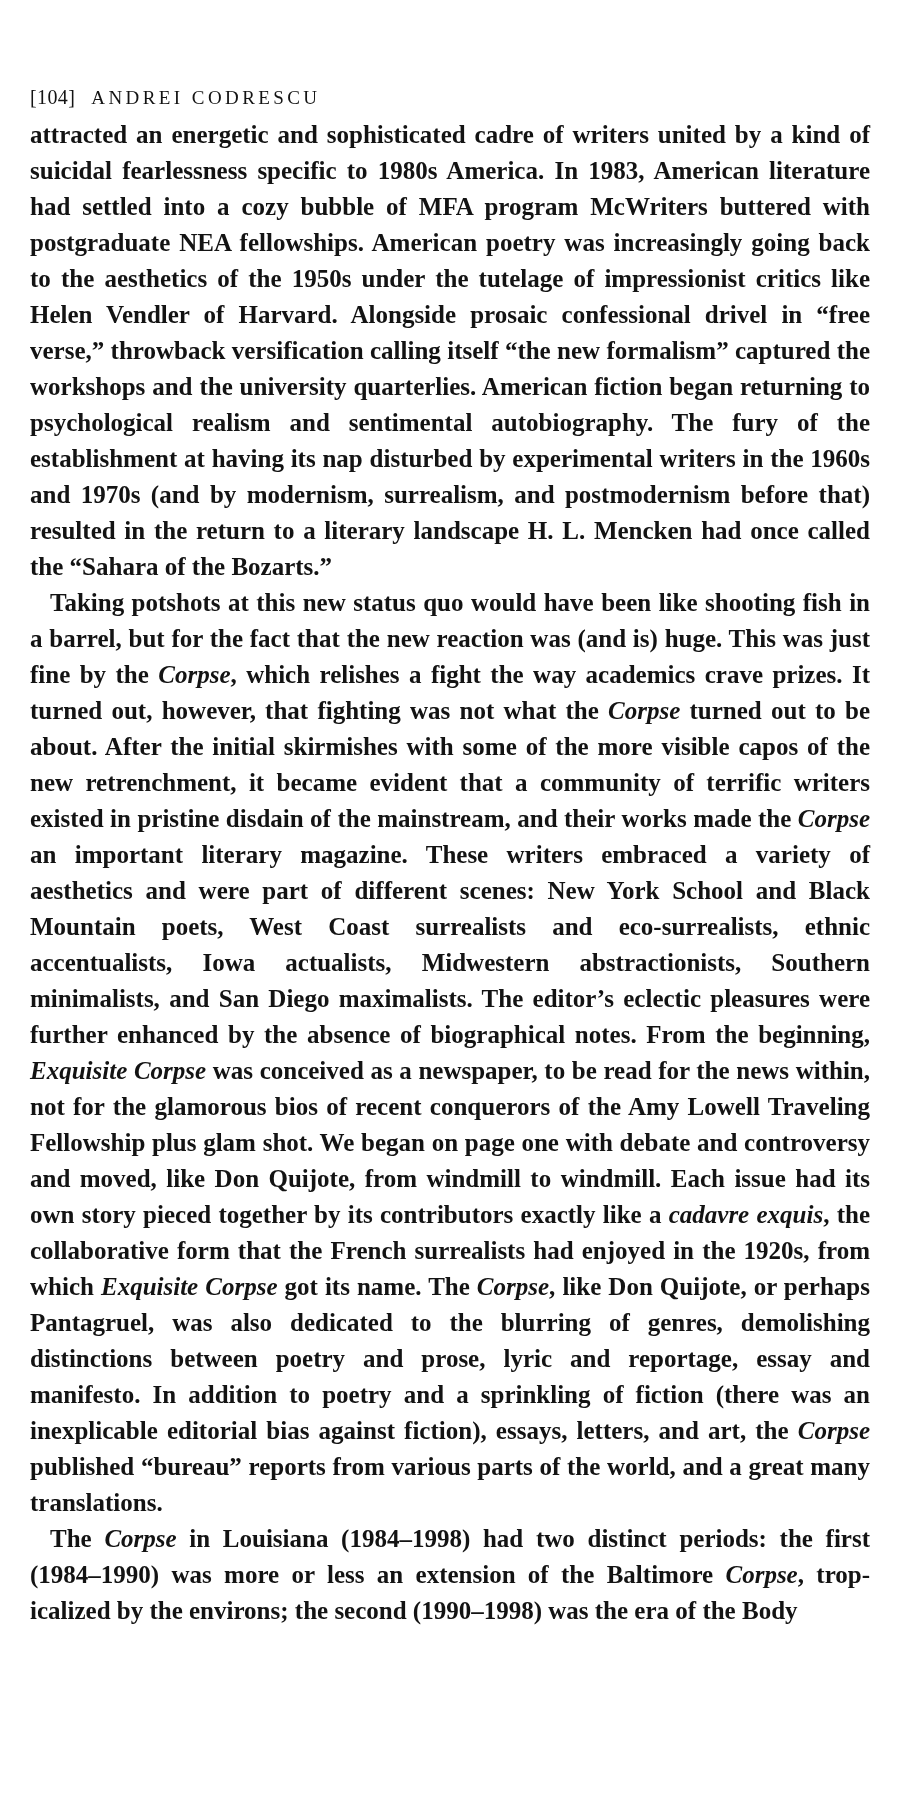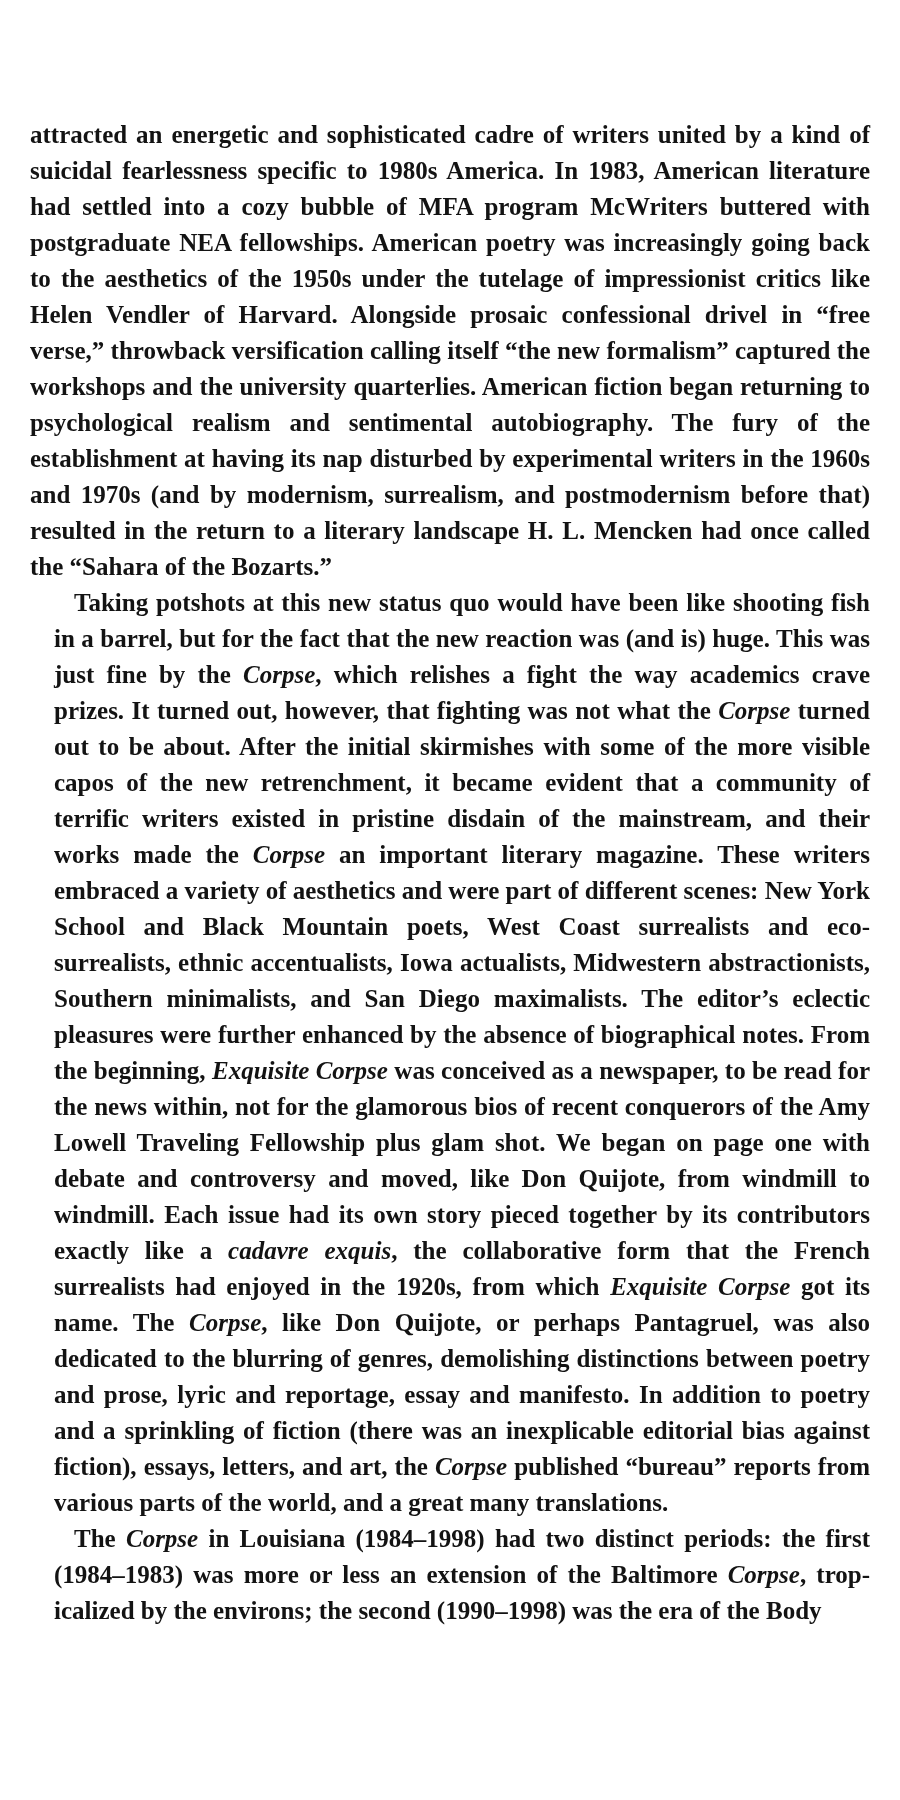--- a/index.html
+++ b/index.html
@@ -44,28 +44,30 @@
     font-weight: bold;
   }
   .body-text p {
     margin: 0;
     padding: 0;
     hyphens: manual;
     -webkit-hyphens: manual;
   }
   .body-text p.indent {
     text-indent: 20px;
-    margin-left: 24px;
   }
   .body-text em {
     font-style: italic;
   }
 </style>
 </head>
 <body>
 
 <div class="page">
+  <header class="running-head">
+    <span class="folio">[104]</span><span class="author">ANDREI CODRESCU</span>
+  </header>
   <main class="body-text">
       <p class="noindent"><span>attracted an energetic and sophisticated cadre of writers united by a kind of suicidal fearlessness specific to 1980s America. In 1983, American liter­ature had settled into a cozy bubble of MFA program McWriters buttered with postgraduate NEA fellowships. American poetry was increasingly going back to the aesthetics of the 1950s under the tutelage of impression­ist critics like Helen Vendler of Harvard. Alongside prosaic confessional drivel in “free verse,” throwback versification calling itself “the new for­malism” captured the workshops and the university quarterlies. American fiction began returning to psychological realism and sentimental auto­biography. The fury of the establishment at having its nap disturbed by experimental writers in the 1960s and 1970s (and by modernism, surreal­ism, and postmodernism before that) resulted in the return to a literary landscape H. L. Mencken had once called the “Sahara of the Bozarts.”</span></p>
       <p class="indent"><span>Taking potshots at this new status quo would have been like shooting fish in a barrel, but for the fact that the new reaction was (and is) huge. This was just fine by the </span><em>Corpse</em><span>, which relishes a fight the way academics crave prizes. It turned out, however, that fighting was not what the </span><em>Corpse</em><span> turned out to be about. After the initial skirmishes with some of the more visible capos of the new retrenchment, it became evident that a commu­nity of terrific writers existed in pristine disdain of the mainstream, and their works made the </span><em>Corpse</em><span> an important literary magazine. These writers embraced a variety of aesthetics and were part of different scenes: New York School and Black Mountain poets, West Coast surrealists and eco-surrealists, ethnic accentualists, Iowa actualists, Midwestern abstraction­ists, Southern minimalists, and San Diego maximalists. The editor’s eclec­tic pleasures were further enhanced by the absence of biographical notes. From the beginning, </span><em>Exquisite Corpse</em><span> was conceived as a newspaper, to be read for the news within, not for the glamorous bios of recent conquer­ors of the Amy Lowell Traveling Fellowship plus glam shot. We began on page one with debate and controversy and moved, like Don Quijote, from windmill to windmill. Each issue had its own story pieced together by its contributors exactly like a </span><em>cadavre exquis</em><span>, the collaborative form that the French surrealists had enjoyed in the 1920s, from which </span><em>Exquisite Corpse</em><span> got its name. The </span><em>Corpse</em><span>, like Don Quijote, or perhaps Pantagruel, was also dedicated to the blurring of genres, demolishing distinctions between poetry and prose, lyric and reportage, essay and manifesto. In addition to poetry and a sprinkling of fiction (there was an inexplicable editorial bias against fiction), essays, letters, and art, the </span><em>Corpse</em><span> published “bureau” reports from various parts of the world, and a great many translations.</span></p>
-      <p class="indent"><span>The </span><em>Corpse</em><span> in Louisiana (1984–1998) had two distinct periods: the first (1984–1983) was more or less an extension of the Baltimore </span><em>Corpse</em><span>, trop­icalized by the environs; the second (1990–1998) was the era of the Body</span></p>
+      <p class="indent"><span>The </span><em>Corpse</em><span> in Louisiana (1984–1998) had two distinct periods: the first (1984–1990) was more or less an extension of the Baltimore </span><em>Corpse</em><span>, trop­icalized by the environs; the second (1990–1998) was the era of the Body</span></p>
     </main>
 </div>
 
 </body></html>

